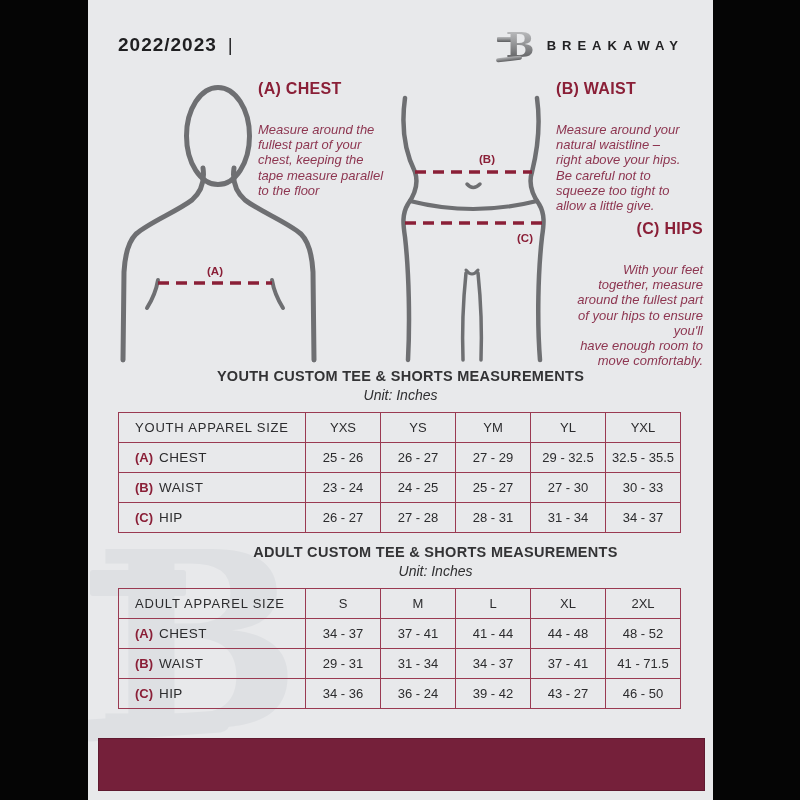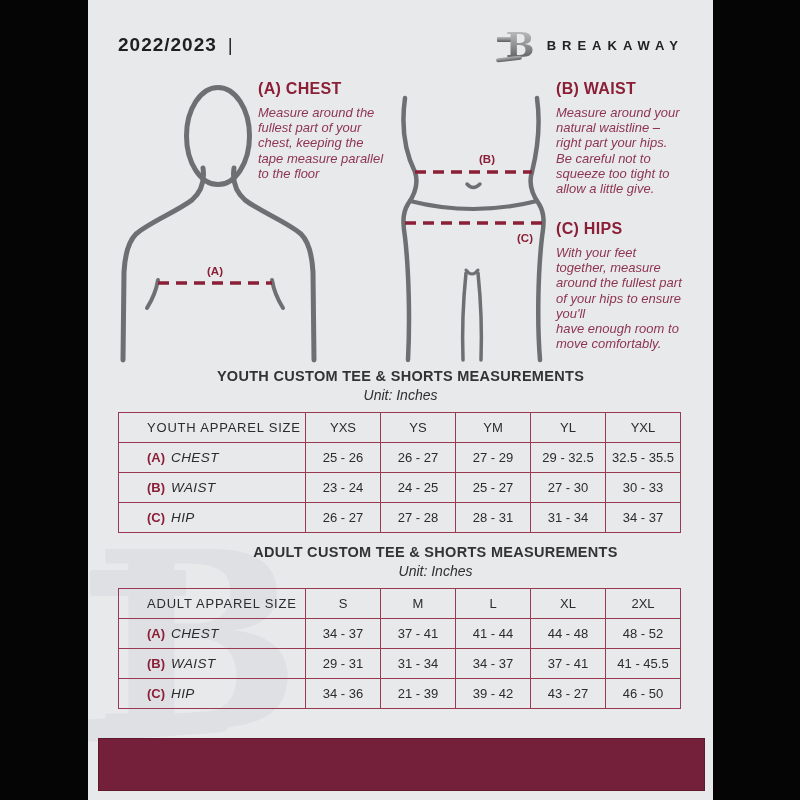--- a/index.html
+++ b/index.html
@@ -62,50 +62,50 @@
   }
   .brand-name{
     font-weight:bold;font-size:13px;letter-spacing:6px;color:#222224;
   }
 
   
   .guide-svg{position:absolute;left:0;top:72px;z-index:1;}
   .guide-text{position:absolute;z-index:2;}
   .guide-head{font-weight:bold;font-size:16px;color:#8a1f37;letter-spacing:0.3px;}
   .guide-para{
-    margin-top:7px;font-style:italic;font-size:13px;line-height:1.17;
+    margin-top:24px;font-style:italic;font-size:13px;line-height:1.17;
     color:#8d3550;white-space:pre-line;
   }
   .g-chest{left:170px;top:80px;width:165px;}
   .g-waist{left:468px;top:80px;width:152px;}
-  .g-hips{left:468px;top:220px;width:160px;}
+  .g-hips{left:455px;top:220px;width:160px;text-align:right;}
 
   
   .tbl-title{position:absolute;left:0;width:625px;text-align:center;z-index:2;}
   .tbl-title .t{font-weight:bold;font-size:14.5px;letter-spacing:0.3px;color:#333335;}
   .tbl-title .u{font-style:italic;font-size:14px;color:#2f2f31;margin-top:3px;}
   .yt-title{top:368px;}
   .at-title{top:544px;margin-left:35px;}
 
   table.size-table{
     position:absolute;left:30px;width:562px;border-collapse:collapse;
     table-layout:fixed;z-index:2;background:transparent;
   }
   .yt-table{top:412px;}
   .at-table{top:588px;}
   table.size-table{border:1.6px solid #8e2c45;}
   table.size-table td{
     border:1.4px solid #9a3a52;height:29px;text-align:center;
     font-size:13px;color:#2c2c2e;padding:0;
   }
-  table.size-table td.lblcol{text-align:left;padding-left:28px;}
+  table.size-table td.lblcol{text-align:left;padding-left:16px;}
   td.col-head{font-weight:normal;font-size:13.5px;color:#232325;}
   td.lbl-head{font-size:13.5px;color:#48484c;letter-spacing:0.8px;font-weight:400;}
   .mk{font-weight:bold;color:#8a1f37;margin-right:6px;}
-  .rowlbl{font-size:13.5px;color:#2c2c2e;letter-spacing:0.4px;font-style:italic;}
+  .rowlbl{font-size:13.5px;color:#2c2c2e;letter-spacing:0.4px;}
 
   
   .footer-bar{
     position:absolute;left:10px;top:738px;width:605px;height:51px;
     background:#75203a;border:1px solid #5f1a30;z-index:2;
   }
 </style>
 </head>
 <body>
 
@@ -169,21 +169,21 @@
     <div class="guide-para">Measure around the
 fullest part of your
 chest, keeping the
 tape measure parallel
 to the floor</div>
   </div>
   <div class="guide-text g-waist">
     <div class="guide-head">(B) WAIST</div>
     <div class="guide-para">Measure around your
 natural waistline –
-right part your hips.
+right above your hips.
 Be careful not to
 squeeze too tight to
 allow a little give.</div>
   </div>
   <div class="guide-text g-hips">
     <div class="guide-head">(C) HIPS</div>
     <div class="guide-para">With your feet
 together, measure
 around the fullest part
 of your hips to ensure
@@ -270,26 +270,26 @@
       <td>41 - 44</td>
       <td>44 - 48</td>
       <td>48 - 52</td>
     </tr>
     <tr>
       <td class="lblcol"><span class="mk">(B)</span><span class="rowlbl">WAIST</span></td>
       <td>29 - 31</td>
       <td>31 - 34</td>
       <td>34 - 37</td>
       <td>37 - 41</td>
-      <td>41 - 45.5</td>
+      <td>41 - 71.5</td>
     </tr>
     <tr>
       <td class="lblcol"><span class="mk">(C)</span><span class="rowlbl">HIP</span></td>
       <td>34 - 36</td>
-      <td>21 - 39</td>
+      <td>36 - 24</td>
       <td>39 - 42</td>
       <td>43 - 27</td>
       <td>46 - 50</td>
     </tr>
   </tbody>
     </table>
 
   <div class="footer-bar"></div>
 
 </div>

